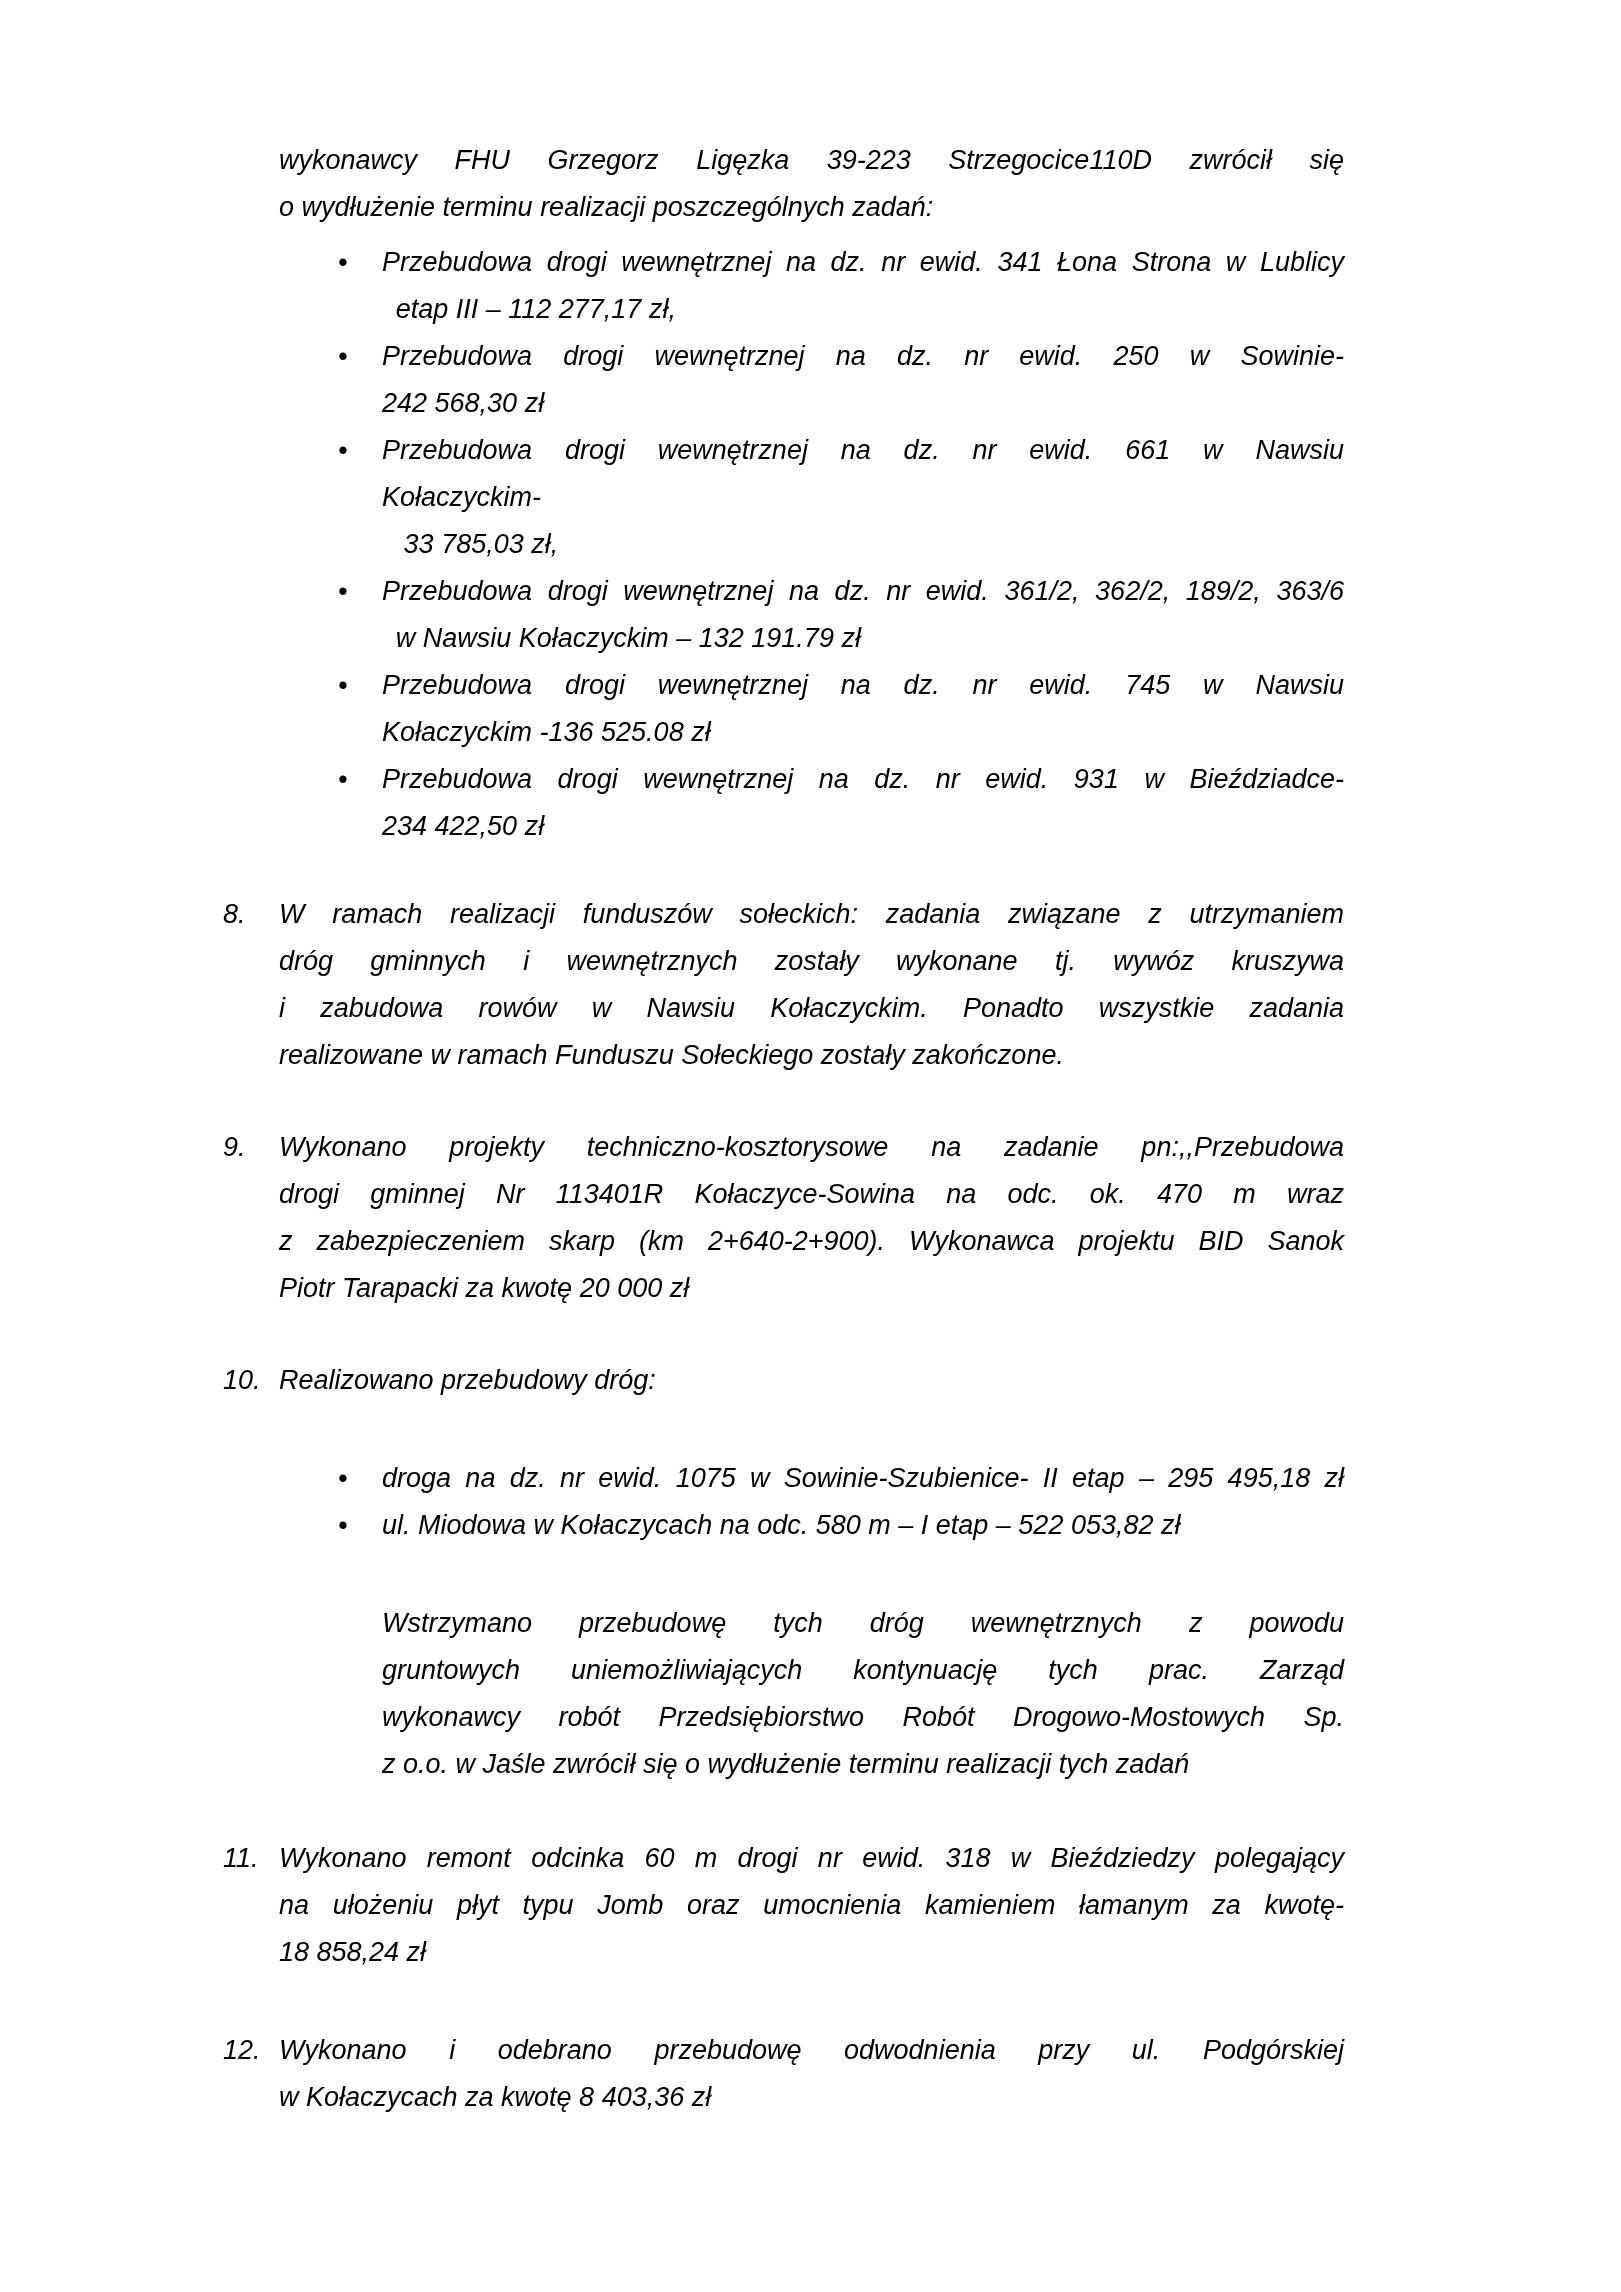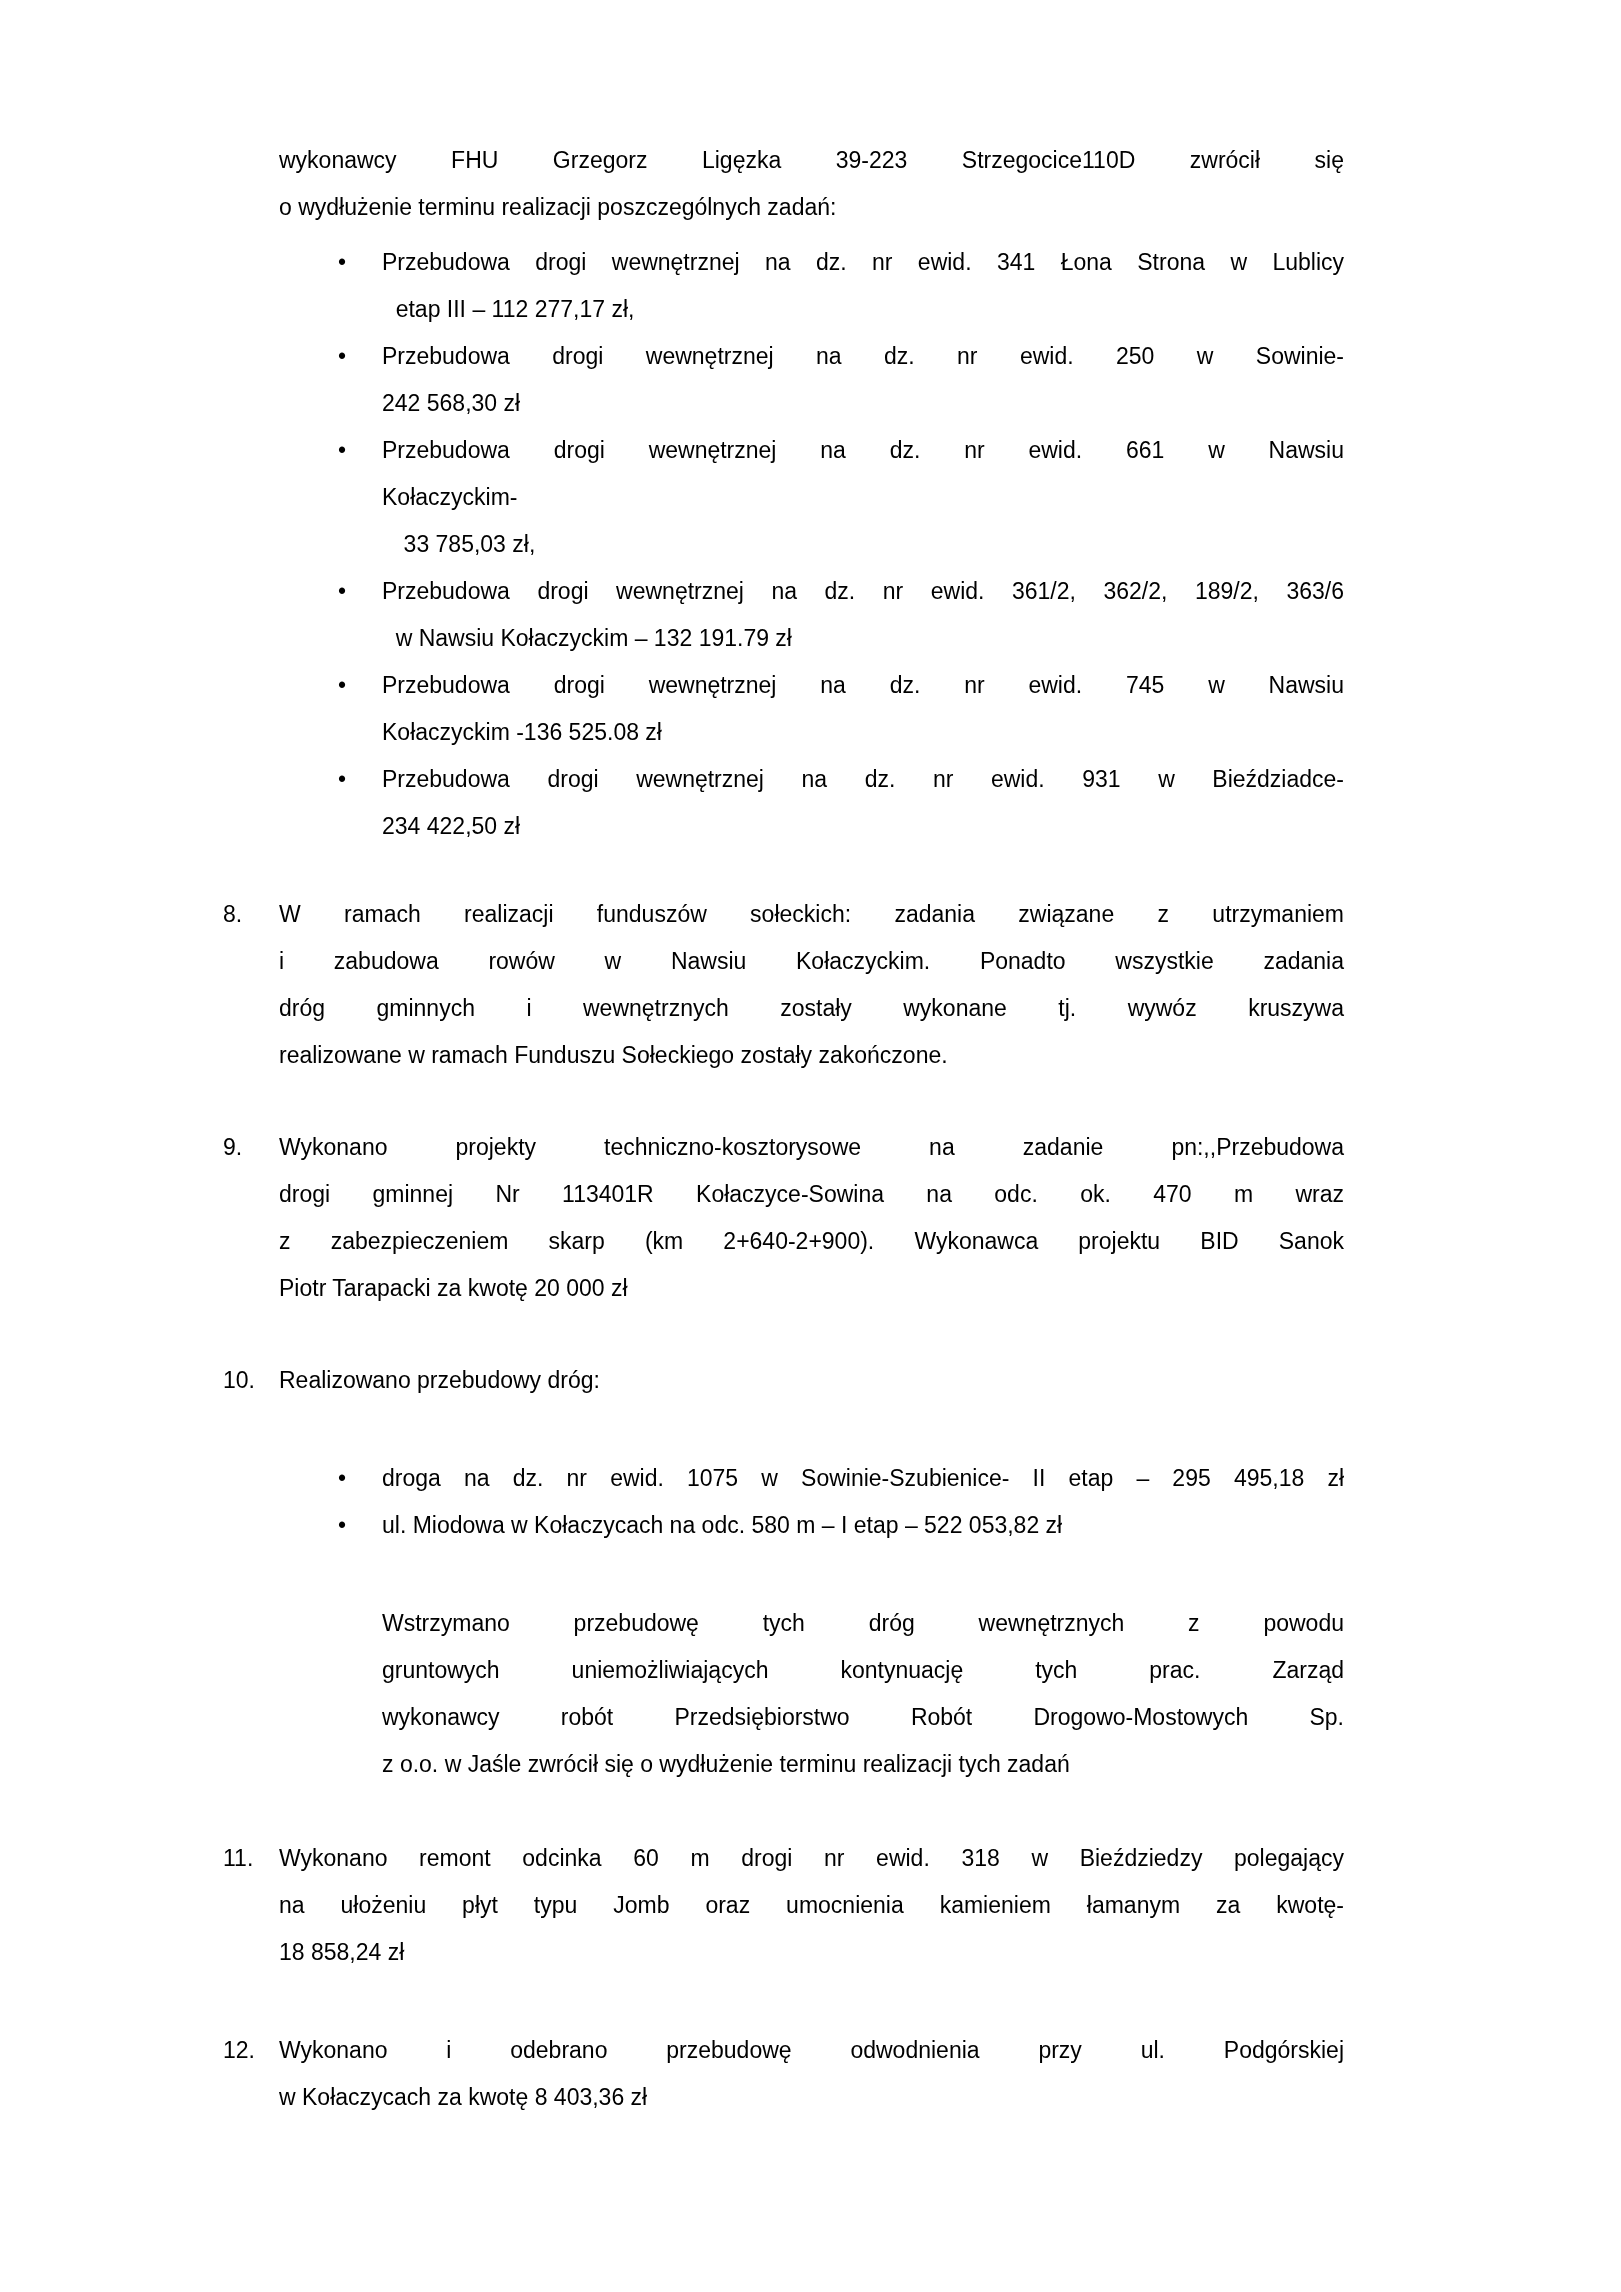--- a/index.html
+++ b/index.html
@@ -7,23 +7,24 @@
     padding: 0;
     background: #ffffff;
   }
   .page {
     position: relative;
     width: 1471px;
     height: 2293px;
     background: #ffffff;
     color: #000000;
     font-family: "Liberation Sans", "DejaVu Sans", sans-serif;
-    font-size: 23px;
+    font-size: 27px;
     line-height: 47px;
     overflow: hidden;
+    font-style: italic;
   }
   .content {
     position: absolute;
     top: 137px;
     left: 223px;
     width: 1121px;
   }
   .line { white-space: nowrap; }
   .line.j {
     white-space: normal;
@@ -102,22 +103,22 @@
         <span class="dot">•</span>
         <div class="line j">Przebudowa drogi wewnętrznej na dz. nr ewid. 931 w Bieździadce-</div>
         <div class="line">234 422,50 zł</div>
       </div>
 
     </div>
 
     <div class="para">
       <span class="num">8.</span>
       <div class="line j">W ramach realizacji funduszów sołeckich: zadania związane z utrzymaniem</div>
+      <div class="line j">dróg gminnych i wewnętrznych zostały wykonane tj. wywóz kruszywa</div>
       <div class="line j">i zabudowa rowów w Nawsiu Kołaczyckim. Ponadto wszystkie zadania</div>
-      <div class="line j">dróg gminnych i wewnętrznych zostały wykonane tj. wywóz kruszywa</div>
       <div class="line">realizowane w ramach Funduszu Sołeckiego zostały zakończone.</div>
     </div>
 
     <div class="para">
       <span class="num">9.</span>
       <div class="line j">Wykonano projekty techniczno-kosztorysowe na zadanie pn:,,Przebudowa</div>
       <div class="line j">drogi gminnej Nr 113401R Kołaczyce-Sowina na odc. ok. 470 m wraz</div>
       <div class="line j">z zabezpieczeniem skarp (km 2+640-2+900). Wykonawca projektu BID Sanok</div>
       <div class="line">Piotr Tarapacki za kwotę 20 000 zł</div>
     </div>

